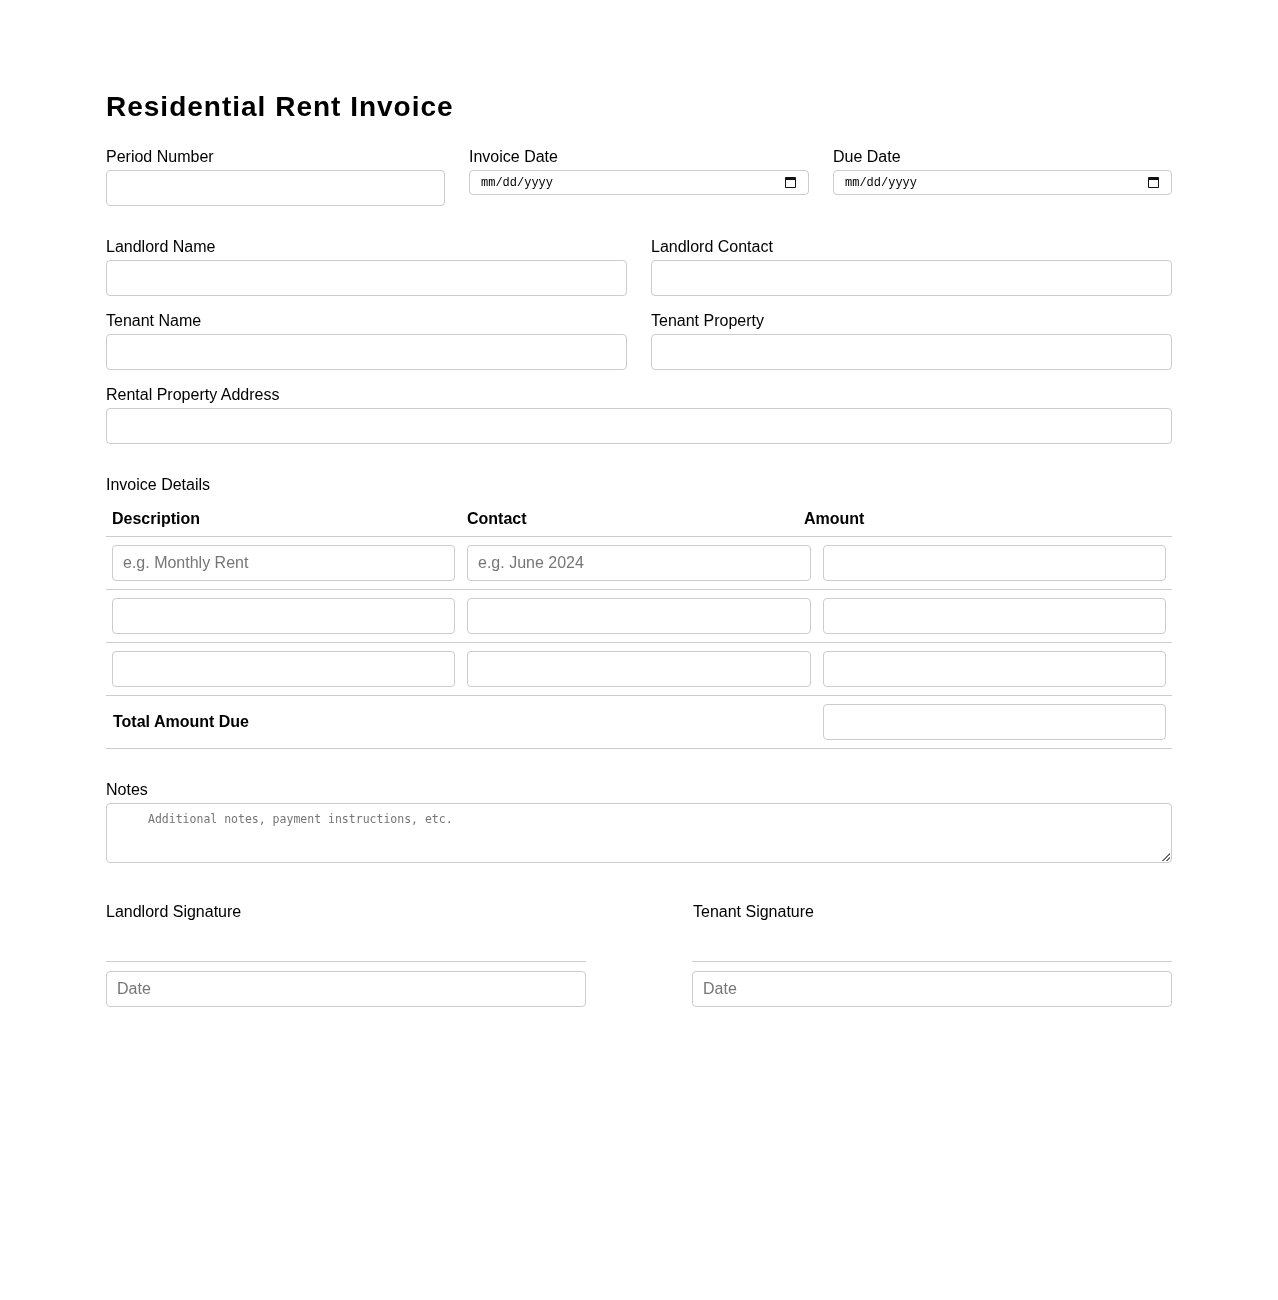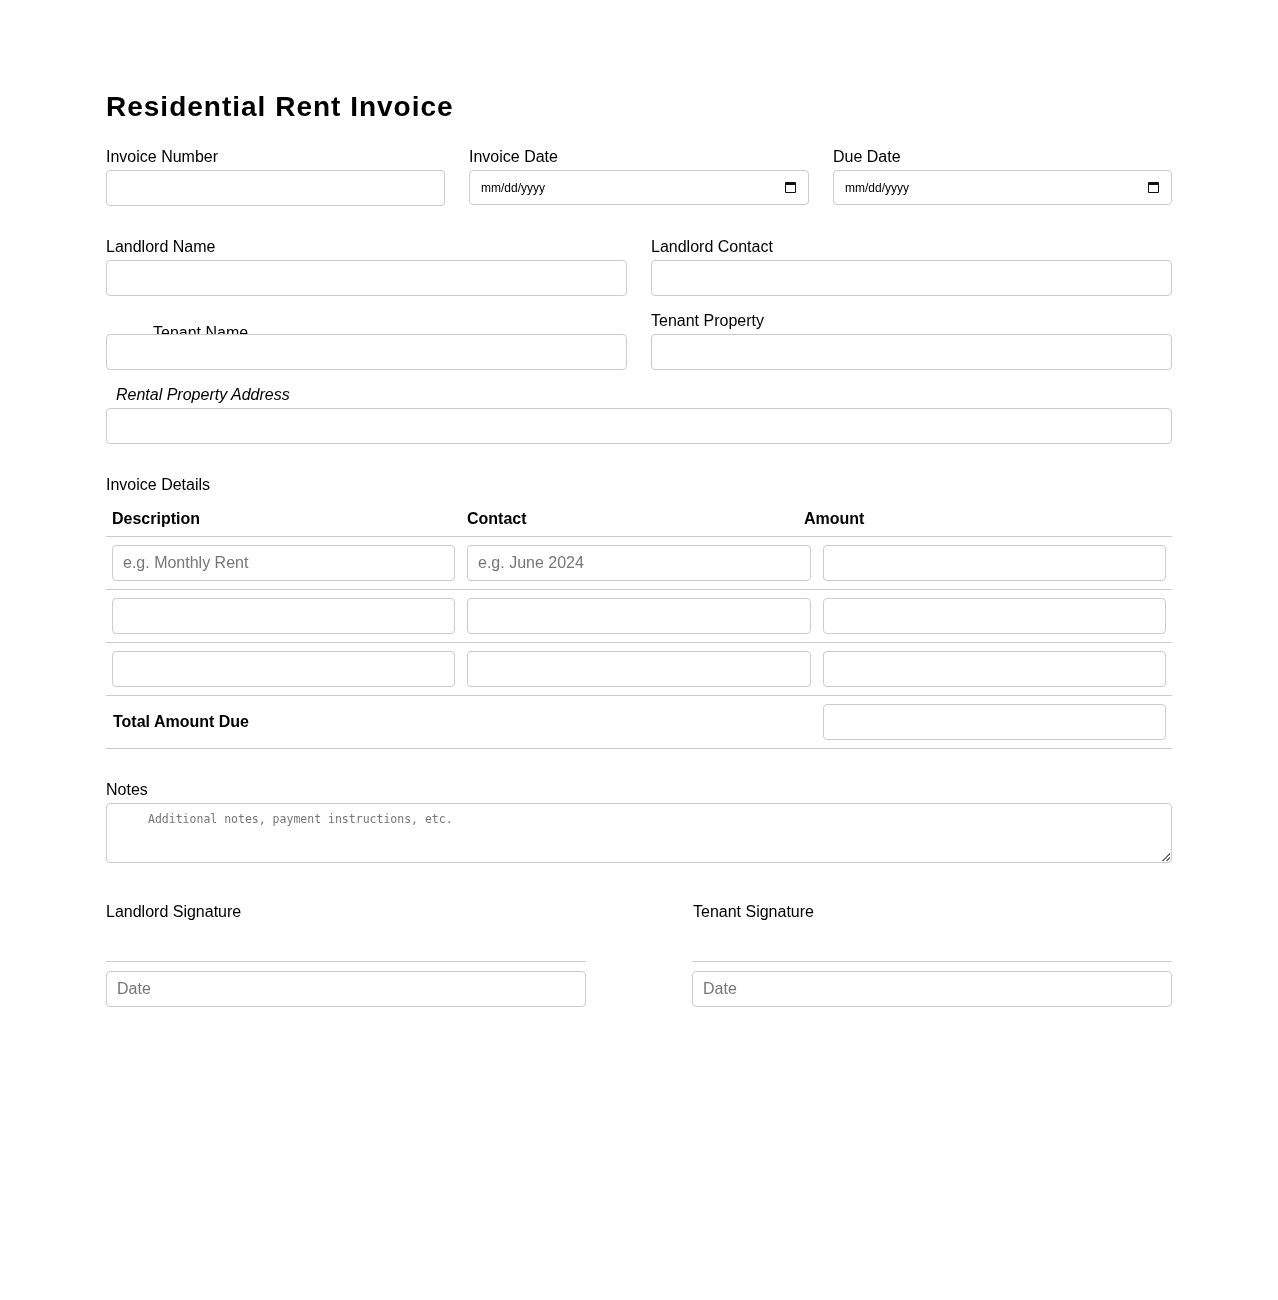--- a/index.html
+++ b/index.html
@@ -20,22 +20,22 @@
     position: absolute; font-size: 16px; line-height: 18px; white-space: nowrap;
   }
   .inp {
     position: absolute; height: 36px;
     border: 1px solid #cccccc; border-radius: 4px; background: #fff;
     font-family: "Liberation Sans", sans-serif; font-size: 16px;
     padding: 2px 10px; color: #000; outline: none;
   }
   .inp::placeholder { color: #767676; }
   .date-inp {
-    height: 35px;
-    font-family: Liberation Sans, sans-serif; font-size: 12px;
+    height: 25px;
+    font-family: Liberation Mono, monospace; font-size: 12px;
     display: flex; align-items: center; justify-content: space-between;
     padding: 0 12px 0 11px;
   }
   .date-inp .mask { color: #000; letter-spacing: 0; }
   .cal-icon {
     width: 11px; height: 11px; border: 1.5px solid #111; border-top-width: 3px;
     border-radius: 1px; display: inline-block;
   }
   .table-head { position: absolute; font-size: 16px; font-weight: bold; line-height: 18px; }
   .hline { position: absolute; left: 0; width: 1066px; height: 1px; background: #cccccc; }
@@ -50,48 +50,48 @@
     pointer-events: none;
   }
 </style>
 </head>
 <body>
 
 <div class="page">
 
   <h1>Residential Rent Invoice</h1>
 
-  <div class="lbl" style="left:0;top:148px;">Invoice Number</div>
+  <div class="lbl" style="left:0;top:148px;">Period Number</div>
   <input class="inp" style="left: 0px; top: 170px; width: 339px;" type="text">
 
   <div class="lbl" style="left:363px;top:148px;">Invoice Date</div>
   <div class="inp date-inp" style="left:363px;top:170px;width:340px;">
     <span class="mask">mm/dd/yyyy</span>
     <span class="cal-icon"></span>
   </div>
 
   <div class="lbl" style="left:727px;top:148px;">Due Date</div>
   <div class="inp date-inp" style="left:727px;top:170px;width:339px;">
     <span class="mask">mm/dd/yyyy</span>
     <span class="cal-icon"></span>
   </div>
 
   <div class="lbl" style="left:0;top:238px;">Landlord Name</div>
   <input class="inp" style="left: 0px; top: 260px; width: 521px;" type="text">
 
   <div class="lbl" style="left:545px;top:238px;">Landlord Contact</div>
   <input class="inp" style="left: 545px; top: 260px; width: 521px;" type="text">
 
-  <div class="lbl" style="left:0;top:324px;margin-left:47px;">Tenant Name</div>
+  <div class="lbl" style="left:0;top:312px;">Tenant Name</div>
   <input class="inp" style="left: 0px; top: 334px; width: 521px;" type="text">
 
   <div class="lbl" style="left:545px;top:312px;">Tenant Property</div>
   <input class="inp" style="left: 545px; top: 334px; width: 521px;" type="text">
 
-  <div class="lbl" style="left:10px;top:386px;font-style:italic;">Rental Property Address</div>
+  <div class="lbl" style="left:0;top:386px;">Rental Property Address</div>
   <input class="inp" style="left: 0px; top: 408px; width: 1066px;" type="text">
 
   <div class="lbl" style="left:0;top:476px;">Invoice Details</div>
 
   <div class="table-head" style="left:6px;top:510px;">Description</div>
   <div class="table-head" style="left:361px;top:510px;">Contact</div>
   <div class="table-head" style="left:698px;top:510px;">Amount</div>
   <div class="hline" style="top:536px;"></div>
 
   <input class="inp" style="left: 6px; top: 545px; width: 343px;" type="text" placeholder="e.g. Monthly Rent">

